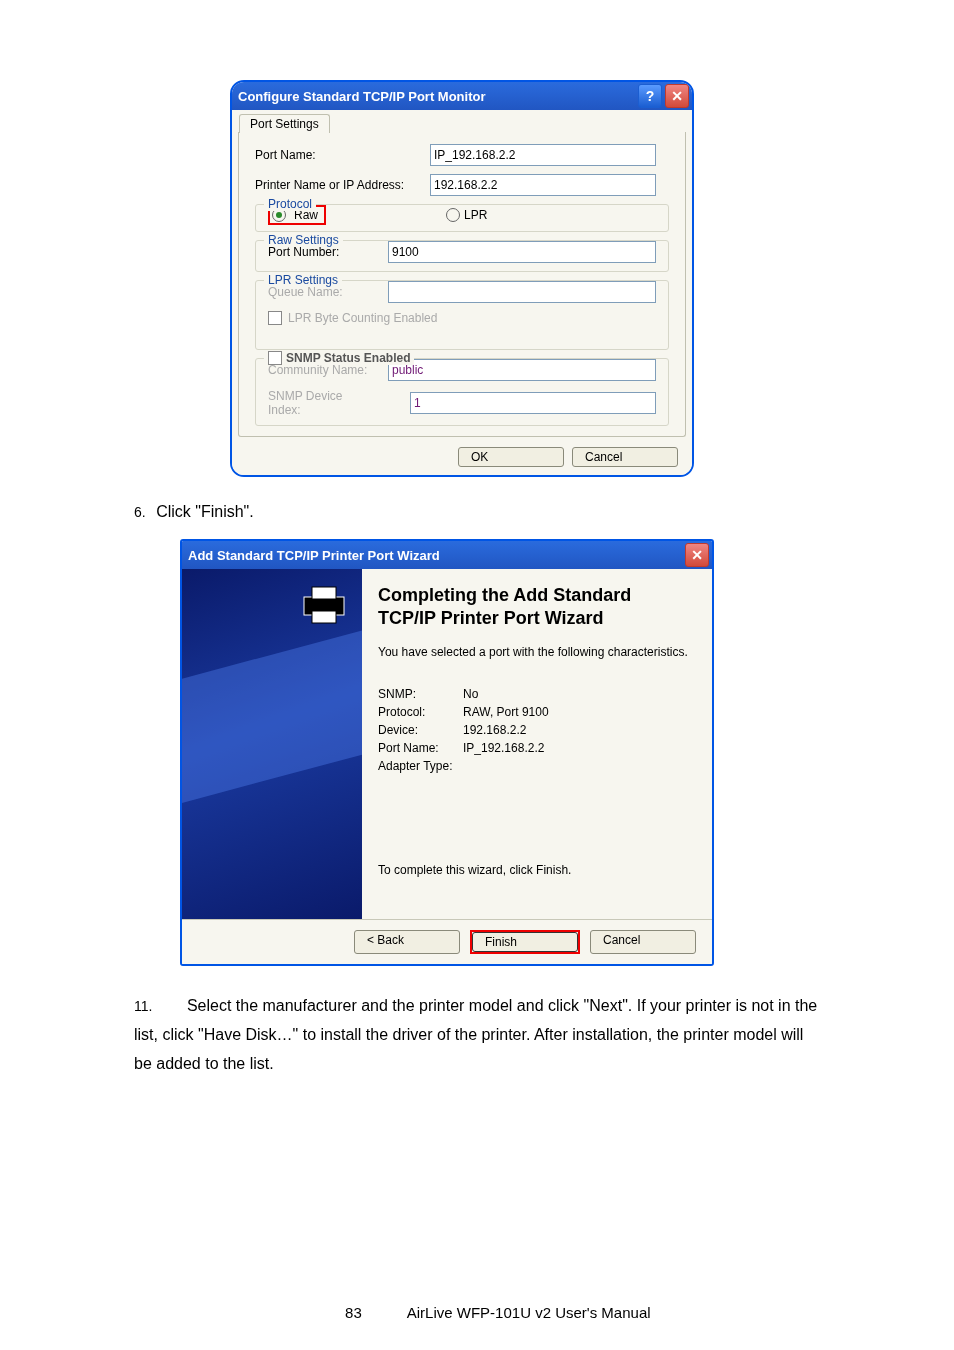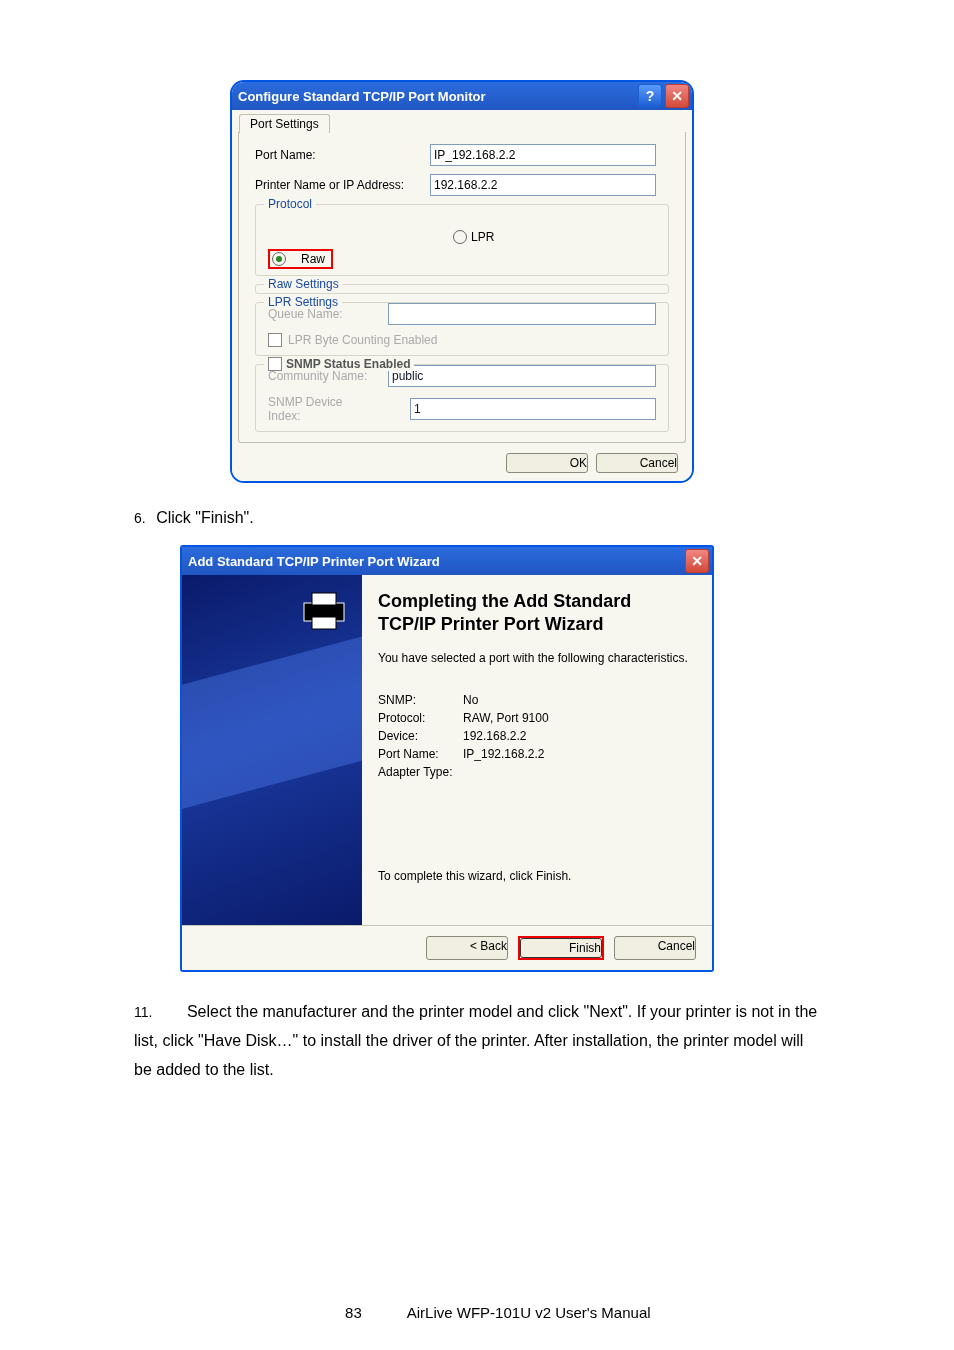--- a/index.html
+++ b/index.html
@@ -92,21 +92,21 @@
   .form-row .lbl { width: 175px; }
   .tx {
     border: 1px solid #7f9db9;
     height: 18px;
     padding: 1px 3px;
     font-size: 12px;
     background: #fff;
   }
   .tx.w1 { width: 218px; }
   .tx.w2 { width: 260px; }
-  .tx.disabled { color:#0f172a; background:#fff; }
+  .tx.disabled { color:#701a75; background:#fff; }
 
   .groupbox {
     border: 1px solid #d6d6c8;
     border-radius: 3px;
     padding: 0 12px 8px 12px;
     margin-top: 8px;
     position: relative;
   }
   .groupbox > .legend {
     position: absolute;
@@ -125,37 +125,36 @@
   .radio-circle {
     width:12px; height:12px; border:1px solid #666; border-radius:50%;
     display:inline-flex; align-items:center; justify-content:center;
   }
   .radio-circle .dot { width:6px; height:6px; background:#2a8a2a; border-radius:50%; }
   .raw-highlight {
     border: 2px solid #e00;
     padding: 1px 6px 1px 2px;
     display:inline-flex;
     align-items:flex-start;
-    gap:15px;
-    margin-top:44px;
+    gap:8px;
   }
   .chk {
     width:12px; height:12px; border:1px solid #888; display:inline-block; background:#fff;
   }
   .disabled-text { color:#aaa; }
 
   .btn-row { display:flex; justify-content:flex-end; gap:8px; margin-top:10px; padding-right:8px; }
   .winbtn {
     border:1px solid #8a8a7a;
     background:#f1efe2;
-    padding:2px 0;
+    padding:2px 12px;
     font-size:12px;
     border-radius:3px;
     width:80px;
-    text-align:right;
+    text-align:left;
   }
 
   
   .step-text {
     margin: 26px 0 18px 4px;
     font-size: 16px;
     font-family: Arial, sans-serif;
   }
   .step-text .num { font-size:14px; margin-right:6px; }
 
@@ -257,29 +256,33 @@
             </span>
             <span class="radio-item">
               <span class="radio-circle"></span>
               <span>LPR</span>
             </span>
           </div>
         </div>
 
         <div class="groupbox">
           <span class="legend">Raw Settings</span>
+          <div class="form-row" style="margin-bottom:0;">
+            <span class="lbl" style="width:120px;">Port Number:</span>
+            <input class="tx w2" value="9100" style="">
+          </div>
         </div>
 
         <div class="groupbox">
           <span class="legend">LPR Settings</span>
           <div class="form-row">
             <span class="lbl disabled-text" style="width:120px;">Queue Name:</span>
             <input class="tx w2 disabled" value="" style="">
           </div>
-          <div class="form-row" style="margin-bottom:0;">
+          <div class="form-row" style="margin-bottom:16px;">
             <span class="chk"></span>
             <span class="disabled-text" style="margin-left:6px;">LPR Byte Counting Enabled</span>
           </div>
         </div>
 
         <div class="groupbox">
           <span class="legend gray with-check">
             <span class="chk"></span>
             <span>SNMP Status Enabled</span>
           </span>

